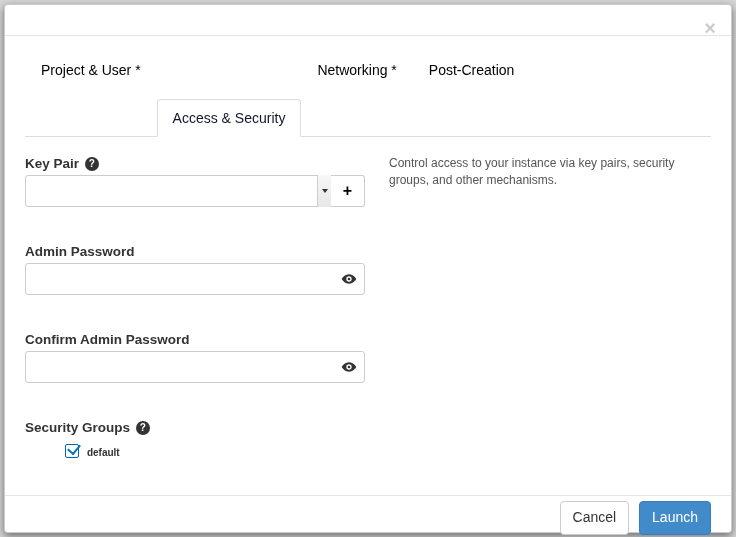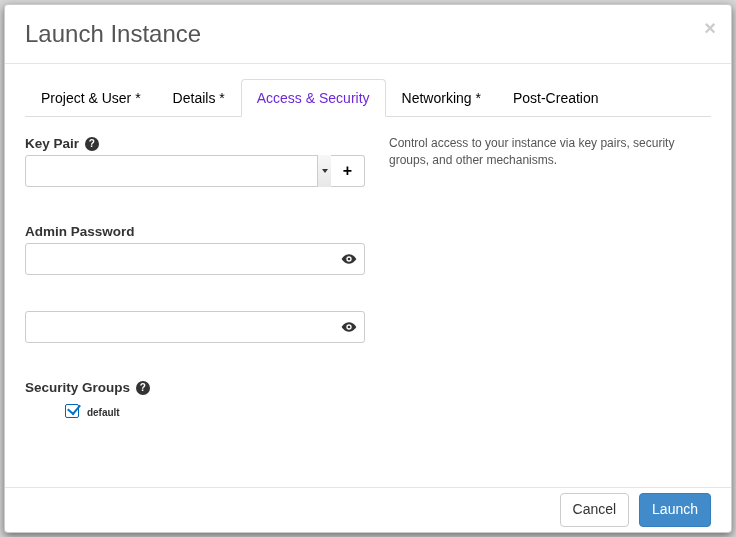--- a/index.html
+++ b/index.html
@@ -13,21 +13,21 @@
   .modal-header { padding: 15px 20px; border-bottom: 1px solid #e5e5e5; position: relative; }
   .modal-header h3 { font-size: 24px; font-weight: 500; color: #555; }
   .close-x { position: absolute; top: 12px; right: 15px; color: #ccc; font-size: 20px; font-weight: 700; cursor: pointer; }
   .modal-body { padding: 15px 20px 0 20px; flex: 1; }
   .tabs { list-style: none; border-bottom: 1px solid #ddd; display: flex; flex-wrap: wrap; margin-bottom: 18px; }
   .tabs li { margin-bottom: -1px; }
   .tabs a {
     display: block; padding: 10px 15px; color: #000000; text-decoration: none;
     border: 1px solid transparent; border-radius: 4px 4px 0 0; cursor: pointer;
   }
-  .tabs li.active a { color: #6d28d9; background: #fff; border-color: #ddd #ddd transparent; }
+  .tabs li.active a { color: #0f172a; background: #fff; border-color: #ddd #ddd transparent; margin-top: 48px; }
   .row { display: flex; }
   .col-left { width: 340px; }
   .col-right { flex: 1; padding-left: 24px; color: #555; font-size: 12px; line-height: 1.45; }
   .form-group { margin-bottom: 36px; }
   .form-group label { font-weight: 700; display: inline-block; margin-bottom: 4px; color: #333; font-size: 13.5px; }
   .help-icon {
     display: inline-block; width: 14px; height: 14px; border-radius: 50%;
     background: #333; color: #fff; font-size: 10px; font-weight: 700;
     text-align: center; line-height: 14px; vertical-align: 1px; margin-left: 2px;
   }
@@ -82,31 +82,27 @@
   }
   .btn-default { background: #fff; border-color: #ccc; color: #333; }
   .btn-primary { background: #428bca; border-color: #357ebd; color: #fff; margin-left: 6px; }
 </style>
 </head>
 <body>
 
 <div class="modal">
 
   <div class="modal-header">
-    <h3>Launch Instance</h3>
     <span class="close-x">×</span>
   </div>
 
   <div class="modal-body">
     <ul class="tabs">
       <li>
           <a>Project &amp; User *</a>
-        </li>
-      <li>
-          <a>Details *</a>
         </li>
       <li class="active">
           <a>Access &amp; Security</a>
         </li>
       <li>
           <a>Networking *</a>
         </li>
       <li>
           <a>Post-Creation</a>
         </li>
@@ -135,20 +131,21 @@
             <input type="password" value="" style="">
             <span class="eye">
               <svg viewBox="0 0 24 24">
                   <path d="M12 5c-7 0-11 7-11 7s4 7 11 7 11-7 11-7-4-7-11-7zm0 11a4 4 0 110-8 4 4 0 010 8zm0-6a2 2 0 100 4 2 2 0 000-4z"></path>
                 </svg>
             </span>
           </div>
         </div>
 
         <div class="form-group">
+          <label>Confirm Admin Password</label>
           <div class="pw-wrap">
             <input type="password" value="" style="">
             <span class="eye">
               <svg viewBox="0 0 24 24">
                   <path d="M12 5c-7 0-11 7-11 7s4 7 11 7 11-7 11-7-4-7-11-7zm0 11a4 4 0 110-8 4 4 0 010 8zm0-6a2 2 0 100 4 2 2 0 000-4z"></path>
                 </svg>
             </span>
           </div>
         </div>
 

